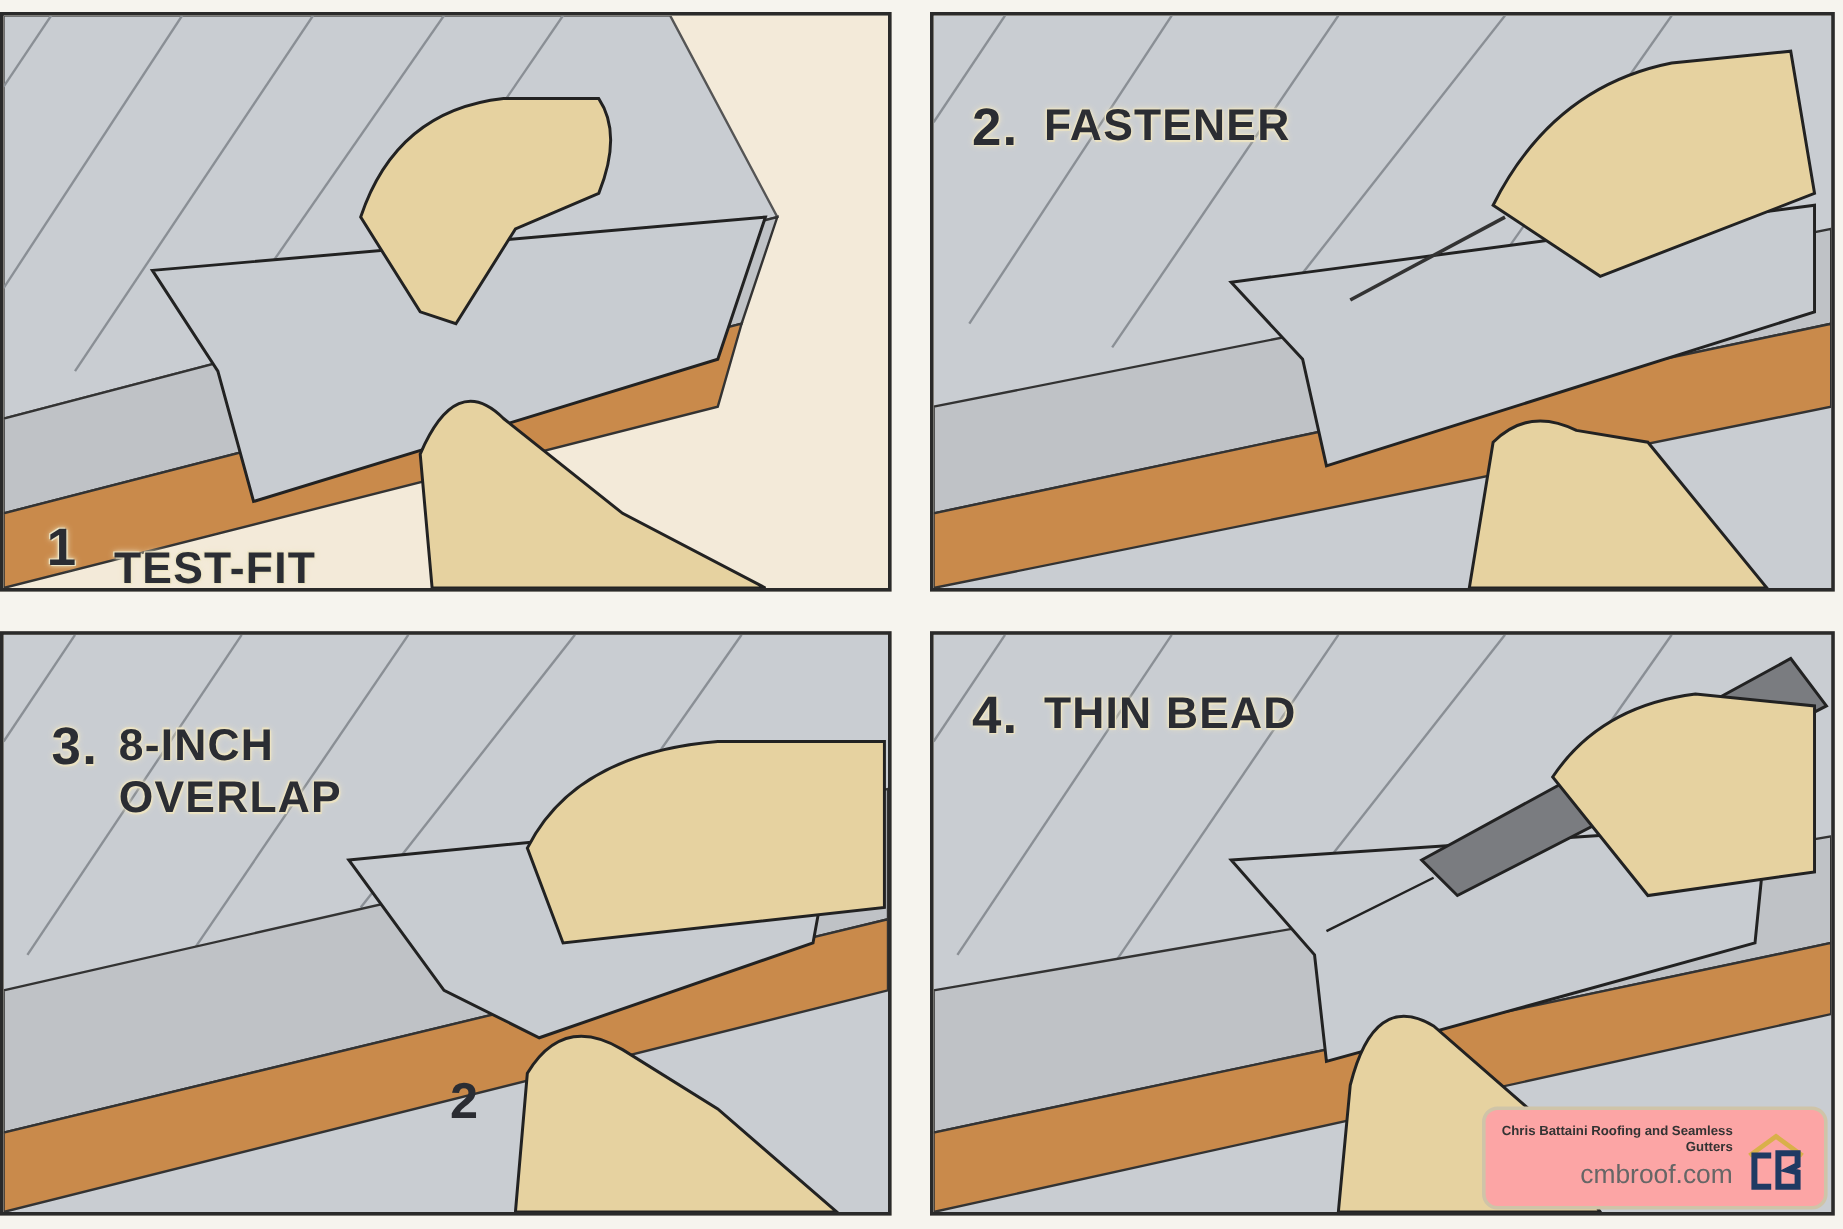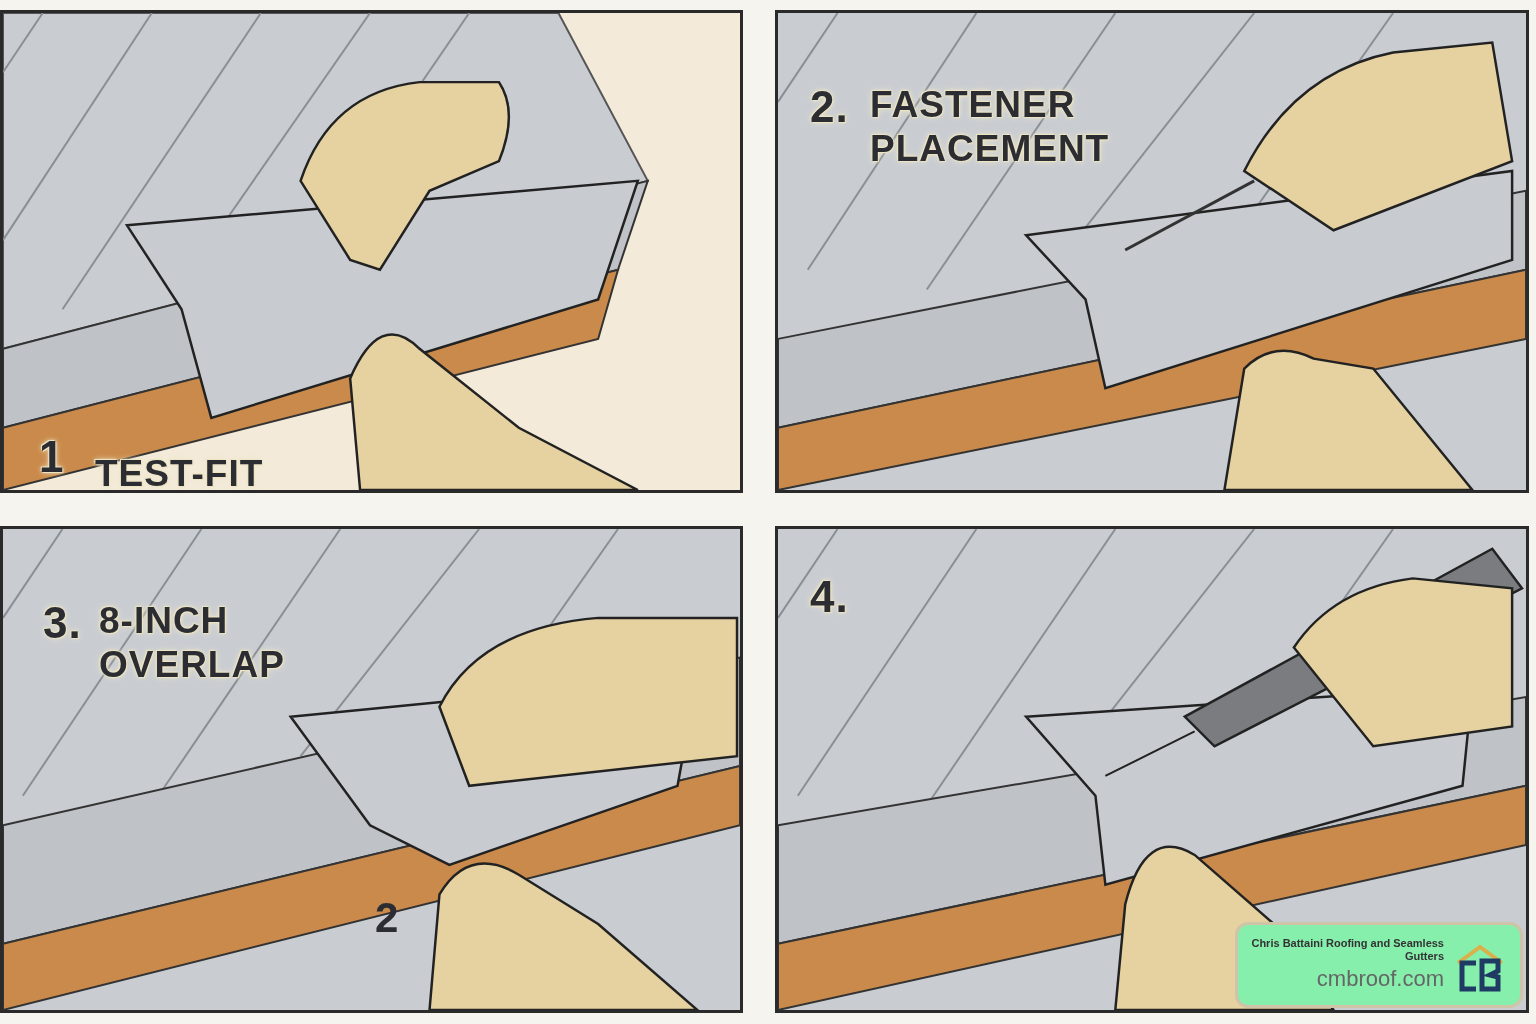--- a/index.html
+++ b/index.html
@@ -7,21 +7,21 @@
   .panel{position:absolute;border:3px solid #2a2a2a;box-sizing:border-box;overflow:hidden;background:#f1e9da;}
   #p1{left:0;top:10px;width:743px;height:483px;}
   #p2{left:775px;top:10px;width:754px;height:483px;}
   #p3{left:0;top:526px;width:743px;height:487px;}
   #p4{left:775px;top:526px;width:754px;height:487px;}
   .panel svg.scene{position:absolute;left:0;top:0;width:100%;height:100%;}
   .label{position:absolute;font-weight:700;color:#2b2d33;letter-spacing:1px;line-height:1.08;
     text-shadow:0 0 3px #efe7c8,0 0 6px #efe7c8,1px 1px 0 #e8dfbf,-1px -1px 0 #e8dfbf;}
   .num{font-size:44px;}
   .txt{font-size:37px;}
-  .badge{position:absolute;left:1238px;top:925px;width:282px;height:80px;background:#86efac;border-radius:10px;
+  .badge{position:absolute;left:1238px;top:925px;width:282px;height:80px;background:#fca5a5;border-radius:10px;
     box-shadow:0 0 0 3px #cfc4a8;box-sizing:border-box;padding:12px 76px 0 12px;text-align:right;}
   .badge .company{font-size:11px;font-weight:700;color:#333;line-height:1.15;}
   .badge .site{font-size:22px;color:#666;margin-top:4px;}
   .badge .logo{position:absolute;right:14px;top:18px;width:52px;height:50px;}
 </style>
 </head>
 <body>
 
 <div class="panel" id="p1">
   <svg class="scene" viewBox="0 0 743 483" preserveAspectRatio="none">
@@ -56,21 +56,20 @@
     </g>
     <polygon points="0,330 754,180 754,260 0,420" fill="#bfc2c6" stroke="#333" stroke-width="2"></polygon>
     <polygon points="0,420 754,260 754,330 0,483" fill="#c98a4b" stroke="#333" stroke-width="2"></polygon>
     <polygon points="250,225 740,160 740,250 330,380 310,290" fill="#c8ccd1" stroke="#222" stroke-width="2.5"></polygon>
     <line x1="350" y1="240" x2="480" y2="170" stroke="#333" stroke-width="3"></line>
     <path d="M470,160 Q520,60 620,40 L720,30 L740,150 L560,220 Z" fill="#e6d2a0" stroke="#222" stroke-width="2.5"></path>
     <path d="M450,483 L470,360 Q500,330 540,350 L600,360 L700,483 Z" fill="#e6d2a0" stroke="#222" stroke-width="2.5"></path>
   </svg>
   <div class="label num" style="left:32px;top:70px;">2.</div>
   <div class="label txt" style="left:92px;top:72px;">FASTENER</div>
-  <div class="label txt" style="left:92px;top:116px;">PLACEMENT</div>
 </div>
 
 <div class="panel" id="p3">
   <svg class="scene" viewBox="0 0 743 487" preserveAspectRatio="none">
     <rect width="743" height="487" fill="#c9cdd2"></rect>
     <g stroke="#8a8f95" stroke-width="2">
       <line x1="60" y1="0" x2="0" y2="90"></line>
         <line x1="200" y1="0" x2="20" y2="270"></line>
       <line x1="340" y1="0" x2="150" y2="280"></line>
         <line x1="480" y1="0" x2="300" y2="230"></line>
@@ -100,20 +99,21 @@
     </g>
     <polygon points="0,300 754,170 754,260 0,420" fill="#bfc2c6" stroke="#333" stroke-width="2"></polygon>
     <polygon points="0,420 754,260 754,320 0,487" fill="#c98a4b" stroke="#333" stroke-width="2"></polygon>
     <polygon points="250,190 700,160 690,260 330,360 320,270" fill="#c8ccd1" stroke="#222" stroke-width="2.5"></polygon>
     <polygon points="410,190 720,20 750,60 440,220" fill="#7a7c80" stroke="#222" stroke-width="2.5"></polygon>
     <line x1="330" y1="250" x2="420" y2="205" stroke="#222" stroke-width="2"></line>
     <path d="M520,120 Q560,60 640,50 L740,60 L740,200 L600,220 Z" fill="#e6d2a0" stroke="#222" stroke-width="2.5"></path>
     <path d="M340,487 L350,380 Q370,300 420,330 L500,400 L560,487 Z" fill="#e6d2a0" stroke="#222" stroke-width="2.5"></path>
   </svg>
   <div class="label num" style="left:32px;top:44px;">4.</div>
+  <div class="label txt" style="left:92px;top:46px;">THIN BEAD</div>
 </div>
 
 <div class="badge">
   <div class="company">Chris Battaini Roofing and Seamless Gutters</div>
   <div class="site">cmbroof.com</div>
   <svg class="logo" viewBox="0 0 52 50">
     <polyline points="4,20 26,4 48,20" fill="none" stroke="#d9b04a" stroke-width="4"></polyline>
     <path d="M22,20 L8,20 L8,46 L22,46" fill="none" stroke="#1f3a63" stroke-width="5"></path>
     <path d="M28,18 L28,46 L44,46 L44,34 L36,32 L44,28 L44,18 Z" fill="none" stroke="#1f3a63" stroke-width="5"></path>
   </svg>

